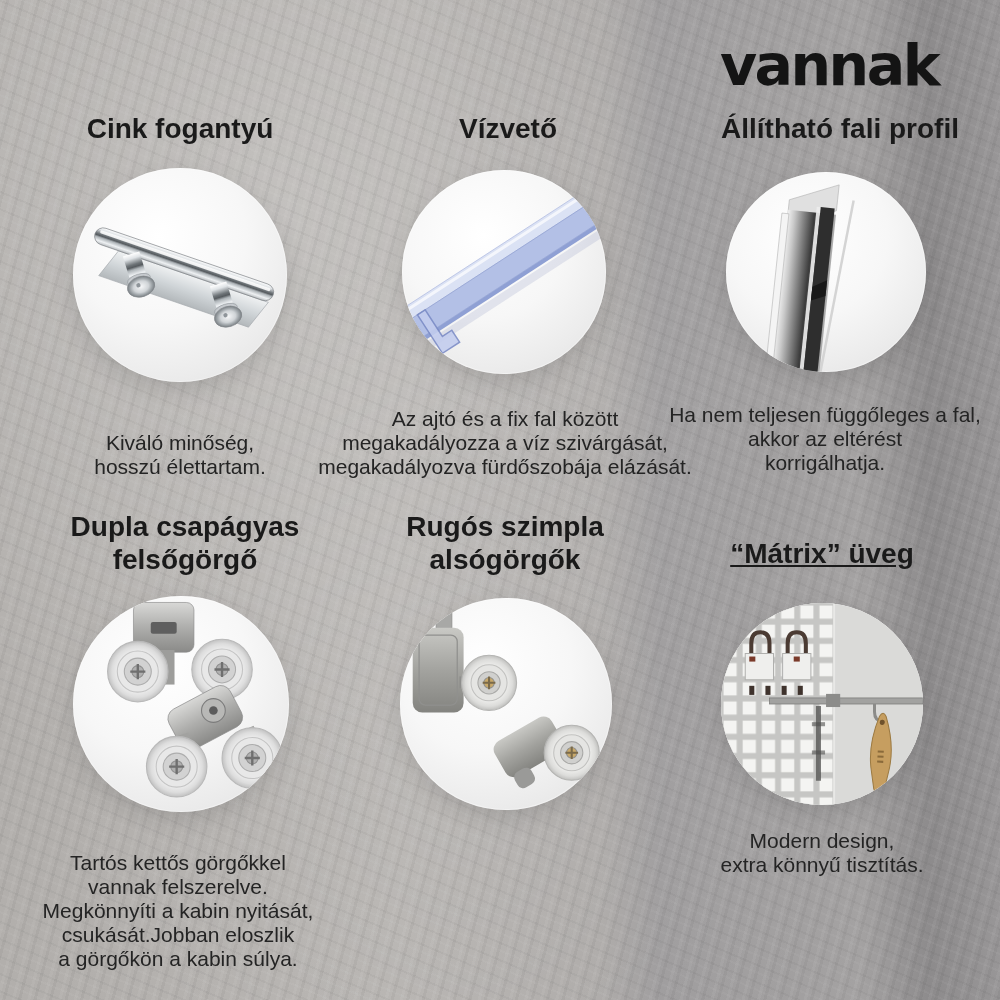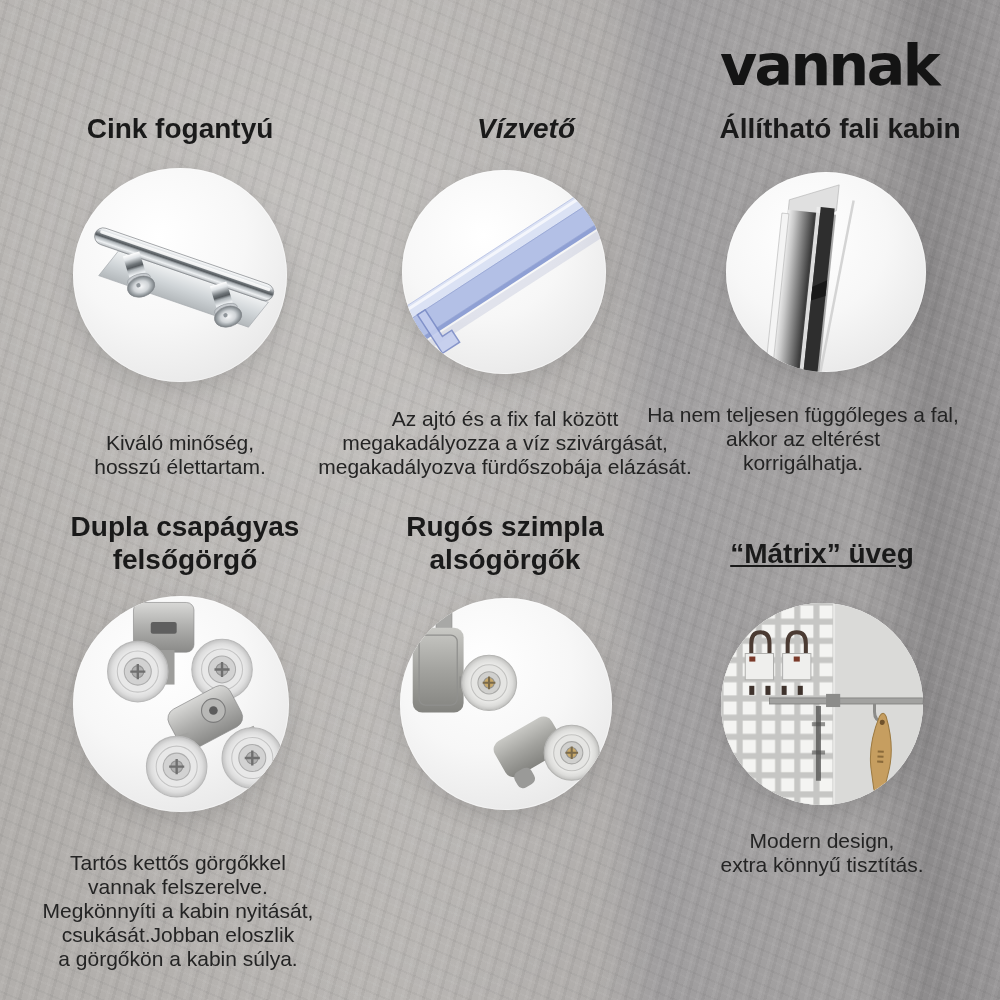--- a/index.html
+++ b/index.html
@@ -32,22 +32,22 @@
     font-size:21px;line-height:24px;color:#242424;
   }
   .circle{
     position:absolute;border-radius:50%;overflow:hidden;
     background:radial-gradient(circle at 40% 32%, #ffffff 0%, #f7f7f7 45%, #ececec 72%, #dfdfdf 100%);
     box-shadow:0 8px 22px rgba(50,50,50,0.15), inset 0 0 0 1px rgba(255,255,255,0.4);
   }
   .circle svg{position:absolute;left:0;top:0;width:100%;height:100%;}
   
   #t0{left:15px;top:112px;width:330px;} #c0{left:73px;top:168px;width:214px;height:214px;} #d0{left:15px;top:403px;width:330px;margin-top:28px;}
-  #t1{left:366px;top:112px;width:320px;font-style:italic;} #c1{left:402px;top:170px;width:204px;height:204px;} #d1{left:318px;top:407px;width:374px;}
-  #t2{left:680px;top:112px;width:320px;} #c2{left:726px;top:172px;width:200px;height:200px;} #d2{left:640px;top:403px;width:326px;}
+  #t1{left:348px;top:112px;width:320px;} #c1{left:402px;top:170px;width:204px;height:204px;} #d1{left:318px;top:407px;width:374px;}
+  #t2{left:680px;top:112px;width:320px;} #c2{left:726px;top:172px;width:200px;height:200px;} #d2{left:662px;top:403px;width:326px;}
   #t3{left:20px;top:510px;width:330px;}  #c3{left:73px;top:596px;width:216px;height:216px;} #d3{left:13px;top:851px;width:330px;}
   #t4{left:340px;top:510px;width:330px;} #c4{left:400px;top:598px;width:212px;height:212px;} #d4{left:318px;top:824px;width:374px;}
   #t5{left:672px;top:537px;width:300px;text-decoration:underline;} #c5{left:721px;top:603px;width:202px;height:202px;} #d5{left:672px;top:829px;width:300px;}
 </style>
 </head>
 <body>
 
 <div class="canvas">
 
   <div class="logo">vannak</div>
@@ -109,21 +109,21 @@
         <rect x="0" y="110" width="200" height="4" fill="#8fa0d4"></rect>
         <path d="M 6 89 L 6 134 L 26 134 L 26 120 L 15 120 L 15 89 Z" fill="#c3cdee" opacity="0.9" stroke="#7c8cc6" stroke-width="1.5"></path>
         <rect x="0" y="78" width="200" height="3" fill="#ffffff" opacity="0.7"></rect>
       </g>
     </svg>
   </div>
   <div class="desc" id="d1">Az ajtó és a fix fal között
 megakadályozza a víz szivárgását,
 megakadályozva fürdőszobája elázását.</div>
 
-  <div class="title" id="t2">Állítható fali kabin</div>
+  <div class="title" id="t2">Állítható fali profil</div>
   <div class="circle" id="c2">
     <svg viewBox="0 0 200 200">
       <defs>
         <linearGradient id="g3metal" x1="0" y1="0" x2="1" y2="0">
           <stop offset="0" stop-color="#f0f0f0"></stop>
             <stop offset="0.14" stop-color="#c9c9c9"></stop>
           <stop offset="0.32" stop-color="#8a8a8a"></stop>
             <stop offset="0.55" stop-color="#3c3c3c"></stop>
           <stop offset="0.78" stop-color="#6a6a6a"></stop>
             <stop offset="1" stop-color="#b0b0b0"></stop>

